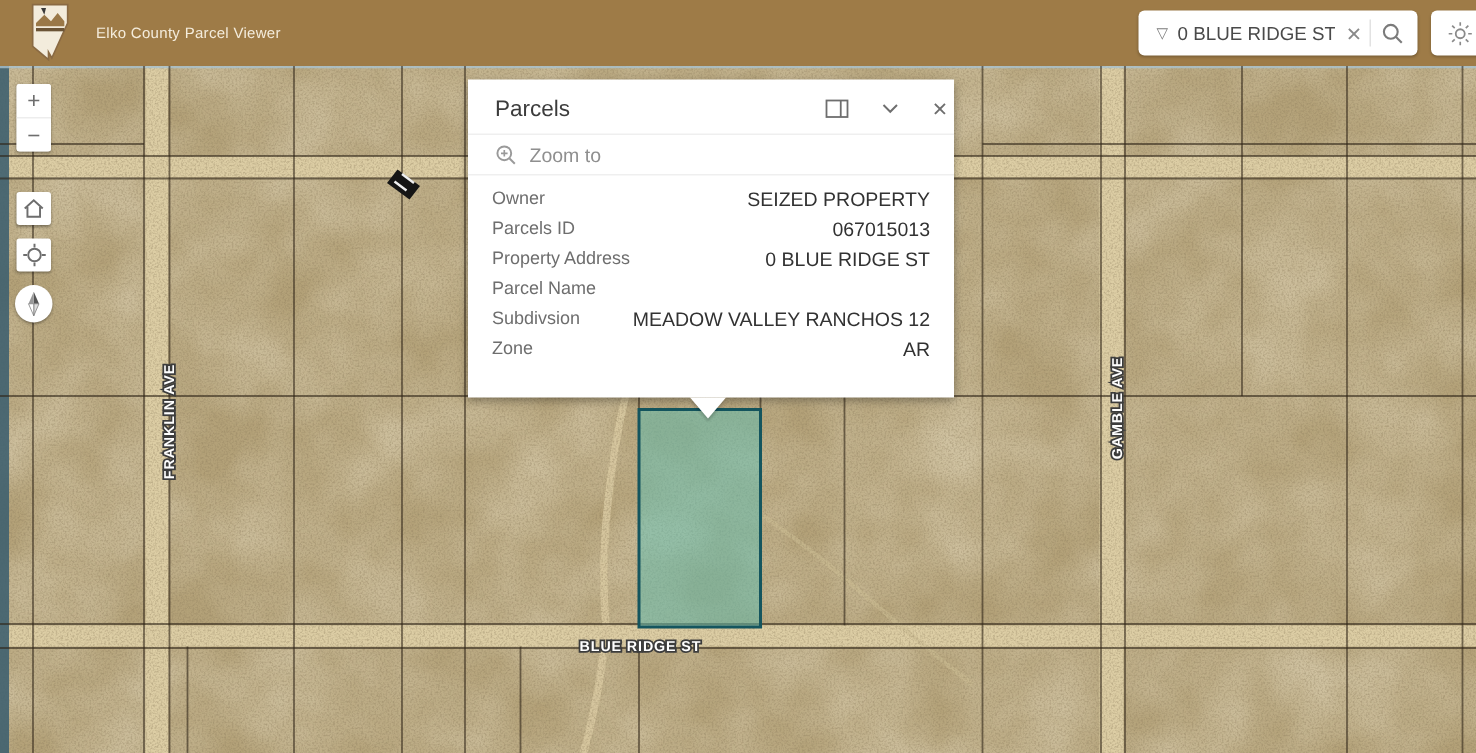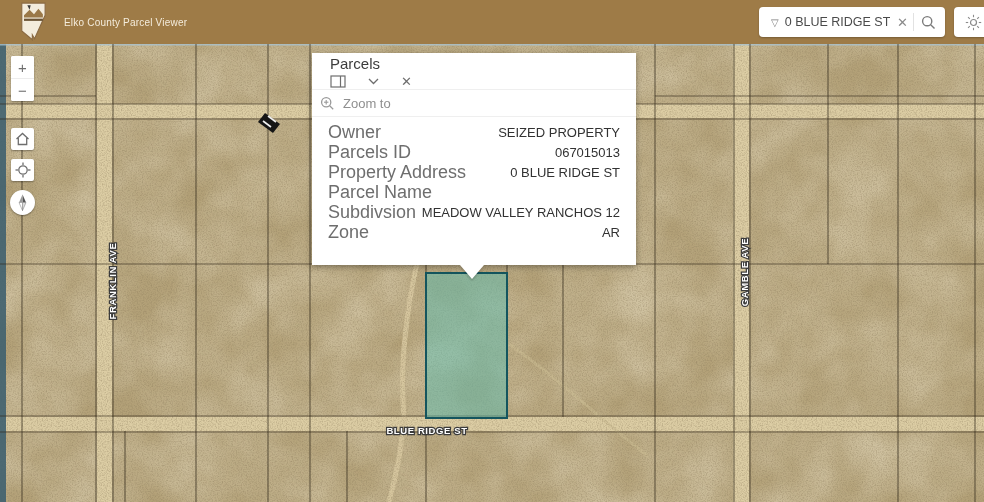--- a/index.html
+++ b/index.html
@@ -36,30 +36,30 @@
   .zoomgroup .tbtn + .tbtn{border-top:1px solid #ededed;}
   .sq{margin-top:27px;border-radius:2px;box-shadow:0 1px 2px rgba(0,0,0,.35);}
   .sq2{margin-top:9px;}
   .compass{margin-top:9px;width:25px;height:25px;border-radius:50%;background:#fff;
            box-shadow:0 1px 2px rgba(0,0,0,.35);display:flex;align-items:center;
            justify-content:center;cursor:pointer;margin-left:-1px;}
 
   
   .popup{position:absolute;left:312px;top:53px;width:324px;height:212px;background:#fff;
          box-shadow:0 2px 6px rgba(0,0,0,.35);z-index:25;}
-  .popup-head{height:34px;display:flex;padding:2px 16px 0 18px;flex-direction:column;}
+  .popup-head{height:34px;display:flex;align-items:center;padding:2px 4px 0 18px;}
   .popup-title{font-size:15px;color:#3c3c3c;flex:1;}
   .popup-actions{display:flex;align-items:center;gap:22px;color:#6e6e6e;}
   .popup-actions .act{cursor:pointer;display:flex;align-items:center;font-size:13px;color:#6e6e6e;}
-  .zoomrow{height:26px;display:flex;align-items:center;gap:8px;padding:0 8px;
+  .zoomrow{height:26px;display:flex;align-items:center;gap:8px;padding:0 18px;
            border-top:1px solid #efefef;border-bottom:1px solid #efefef;cursor:pointer;}
   .zoomrow span{color:#8f8f8f;font-size:13px;}
   .fields{height:146px;overflow:hidden;padding:5px 0 0 0;}
   .frow{display:flex;align-items:center;height:20px;padding:0 16px;}
-  .frow .lab{color:#6e6e6e;font-size:18px;flex:0 0 auto;}
+  .frow .lab{color:#6e6e6e;font-size:12px;flex:0 0 auto;}
   .frow .val{color:#323232;font-size:13px;flex:1;text-align:right;white-space:nowrap;
              overflow:hidden;}
   .pointer{position:absolute;left:148px;top:212px;width:0;height:0;
            border-left:12px solid transparent;border-right:12px solid transparent;
            border-top:14px solid #fff;filter:drop-shadow(0 2px 1px rgba(0,0,0,.2));}
 </style>
 </head>
 <body>
 
 <div class="stage">

